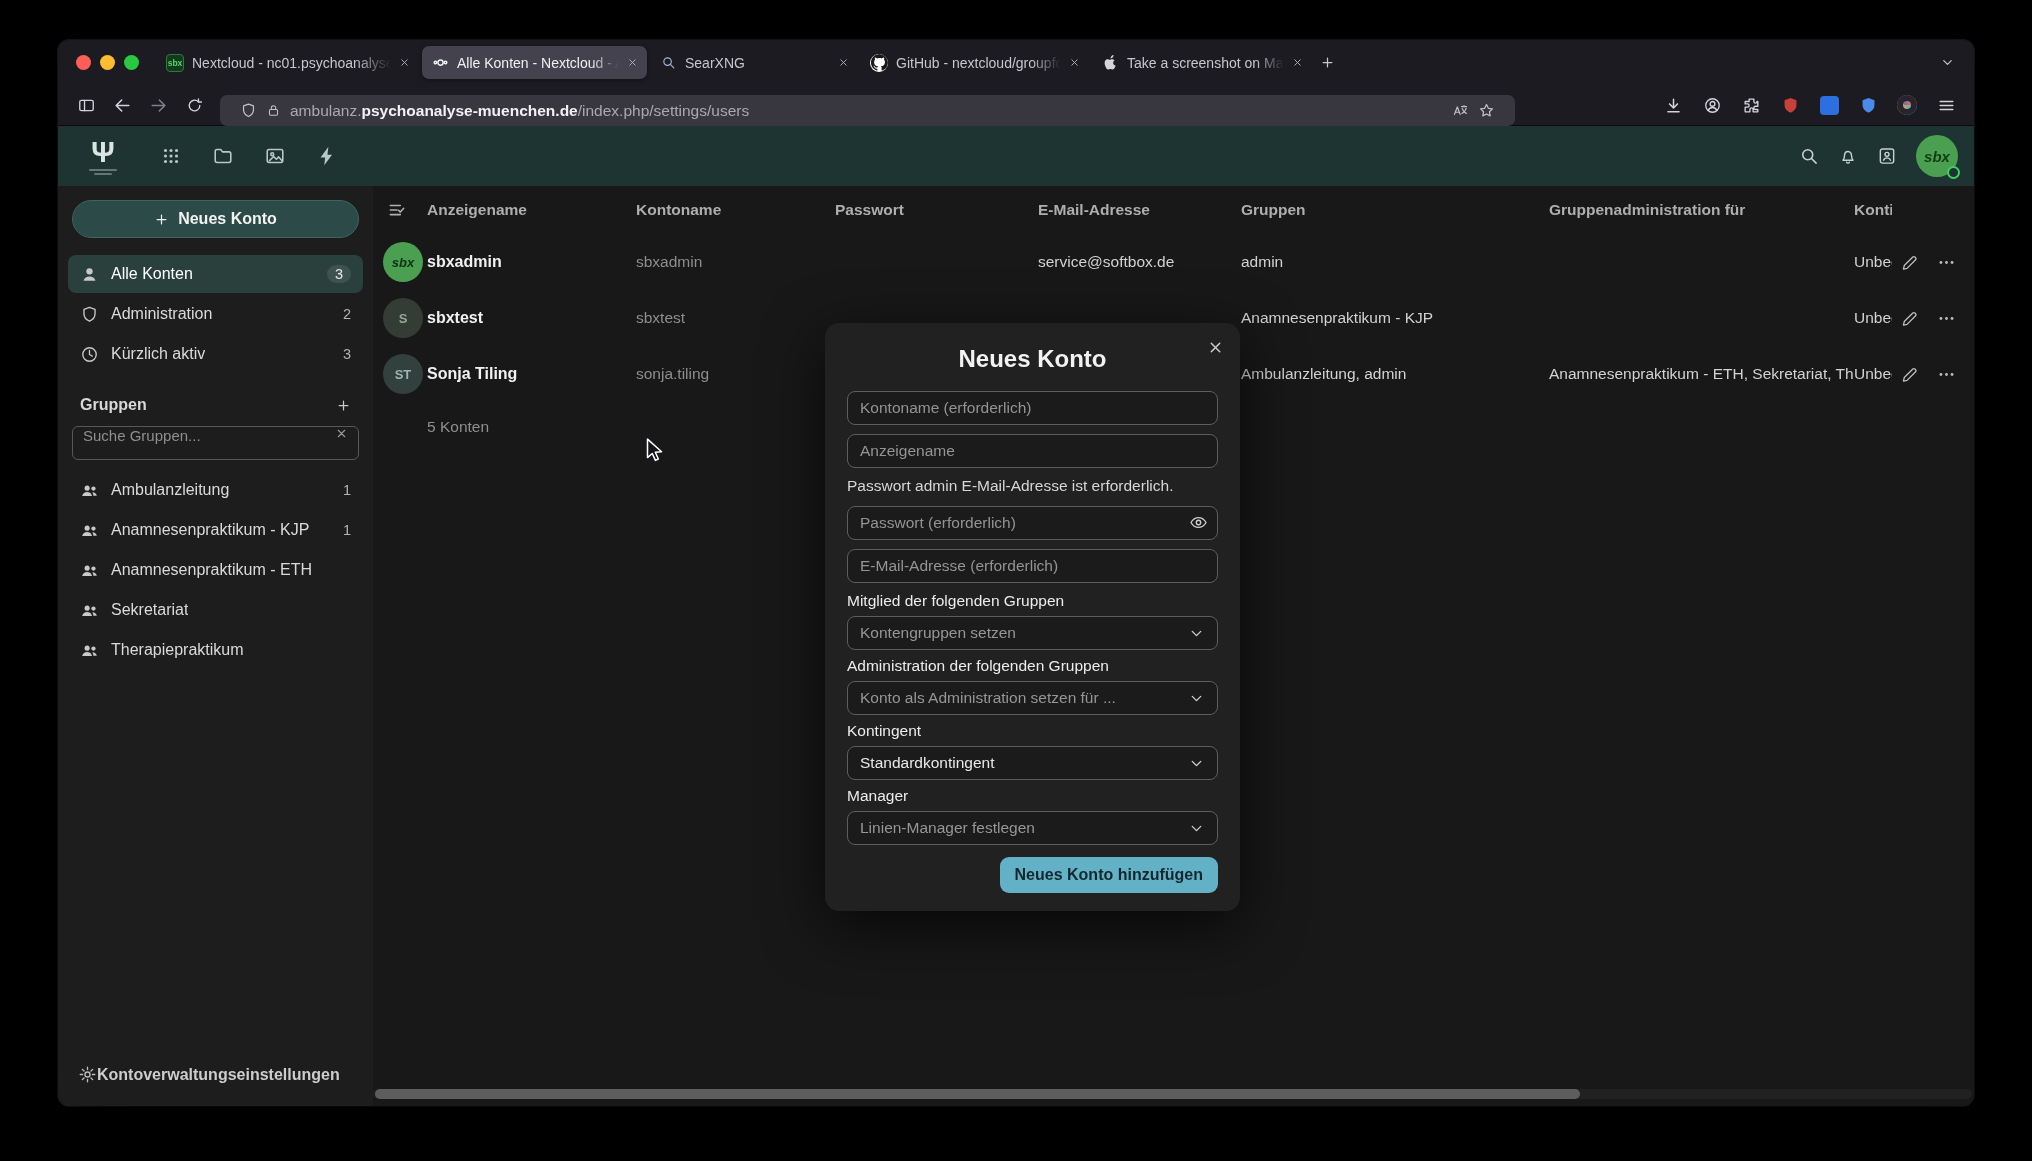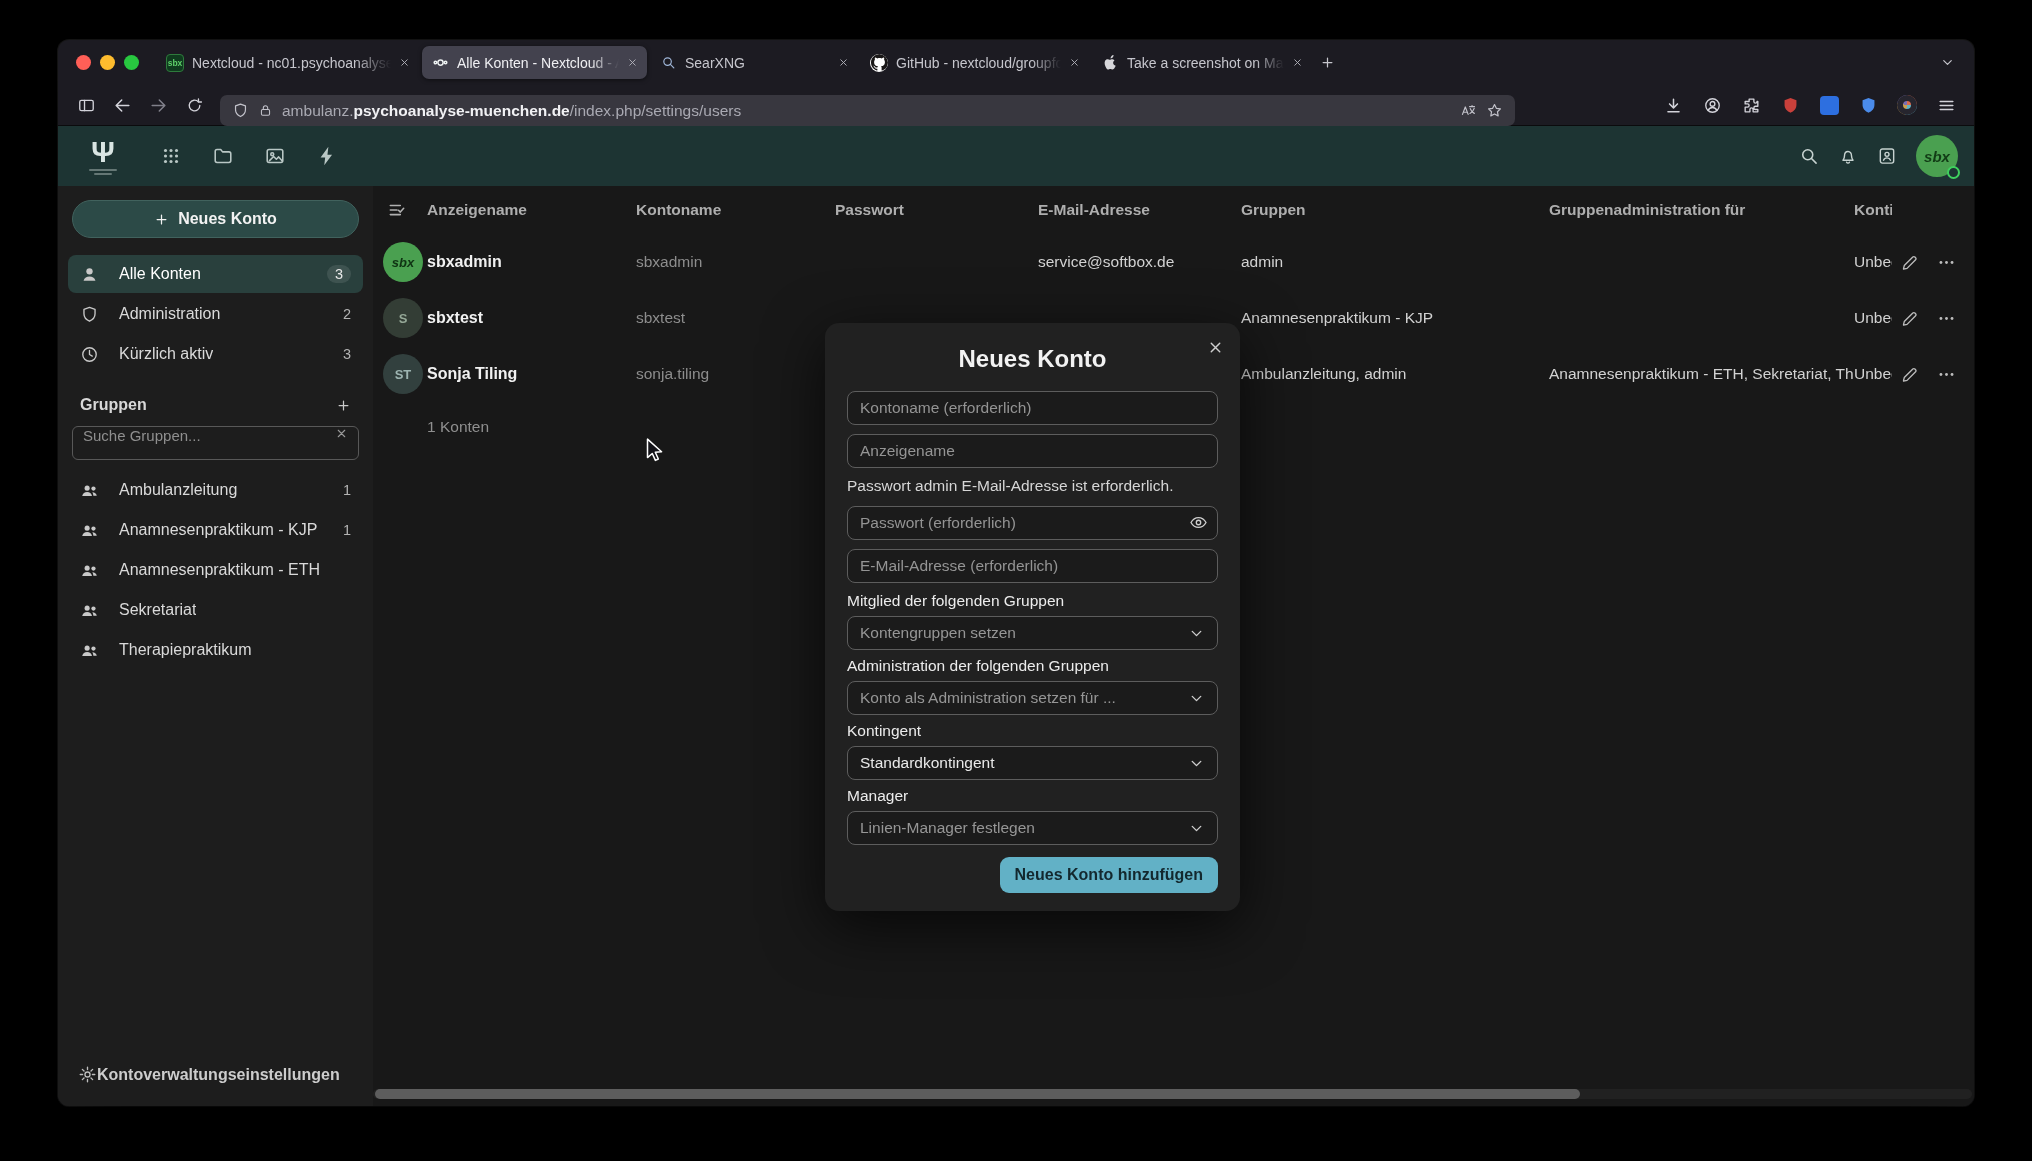--- a/index.html
+++ b/index.html
@@ -47,21 +47,21 @@
   .fav.nc-fav{color:#eef2f2}
   .fav.searx{color:#9fb6d8}
   .iconbtn{width:30px;height:30px;border-radius:6px;display:flex;align-items:center;justify-content:center;color:#c6c6cd}
   .tab-spacer{flex:1}
 
   
   .navbar{height:41px;display:flex;align-items:center;padding:0 12px;gap:4px;border-bottom:1px solid #0b0b0d;flex:0 0 auto}
   .nbtn{width:32px;height:32px;border-radius:6px;display:flex;align-items:center;justify-content:center;color:#d3d3da}
   .nbtn.dim{color:#80808a}
   .urlbar{flex:1;height:31px;margin:11px 138px 0 6px;background:var(--url-bg);border-radius:7px;
-    display:flex;align-items:center;gap:9px;padding:0 12px;min-width:0}
+    display:flex;align-items:center;gap:9px;padding:0 20px;min-width:0}
   .uicon{color:#c2c2ca;display:flex;flex:0 0 auto}
   .url-text{font-size:15.5px;color:#a9a9b2;white-space:nowrap;overflow:hidden}
   .url-text .domain{color:#f1f1f4;font-weight:700}
   .url-spacer{flex:1}
   .nav-right{display:flex;gap:7px;align-items:center}
   .ext-red{color:#c9403b}
   .ext-shield{color:#4a8bea}
   .ext-bw{width:19px;height:19px;border-radius:4px;background:#2d6fe0}
   .ext-multi{width:20px;height:20px;border-radius:50%;
     background:conic-gradient(#d96a4c 0 90deg,#5fb3c4 90deg 190deg,#caa04e 190deg 280deg,#7a6fb3 280deg);
@@ -81,21 +81,21 @@
   .nc-avatar{width:42px;height:42px;border-radius:50%;background:#4aa050;color:#123c16;display:flex;
     align-items:center;justify-content:center;font-weight:700;font-size:15px;position:relative;font-style:italic}
   .nc-avatar .status{position:absolute;right:-2px;bottom:-2px;width:13px;height:13px;border-radius:50%;
     background:#1d3433;border:2.5px solid #3fd05e}
 
   
   .nc-body{flex:1;display:flex;min-height:0;position:relative}
   .sidebar{width:315px;flex:0 0 auto;background:var(--sidebar-bg);display:flex;flex-direction:column;padding:12px 8px 14px}
   .na-btn{height:38px;margin:2px 6px 16px;border-radius:19px;background:#2c4a47;border:1px solid #41625d;
     color:#f2f2f2;font-weight:700;font-size:16px;display:flex;align-items:center;justify-content:center;gap:9px}
-  .sn-item{height:38px;display:flex;align-items:center;gap:20px;padding:0 12px;border-radius:8px;
+  .sn-item{height:38px;display:flex;align-items:center;gap:12px;padding:0 12px;border-radius:8px;
     color:#dadada;font-size:16px;margin:1px 2px}
   .sn-item .ico{color:#c9c9c9;display:flex;flex:0 0 auto}
   .sn-item.active{background:#29403d;color:#fff}
   .sn-label{overflow:hidden;white-space:nowrap}
   .sn-count{margin-left:auto;font-size:14.5px;color:#b3b3b3}
   .sn-item.active .sn-count{background:rgba(255,255,255,.1);border-radius:10px;padding:1px 8px;color:#e8e8e8}
   .groups-head{display:flex;align-items:center;margin:22px 4px 2px;padding:0 10px;color:#d8d8d8;font-weight:700;font-size:16px}
   .groups-head .plus{margin-left:auto;color:#c9c9c9;display:flex}
   .g-search{height:34px;margin:10px 6px 10px;border:1.5px solid #585858;border-radius:6px;display:flex;
     align-items:flex-start;padding:0 10px;color:#8f8f8f;font-size:15px;gap:8px}
@@ -730,21 +730,21 @@
                   </svg>
                 </span>
               <span>
                   <svg class="ic i19">
                     <use href="#s-dots"></use>
                   </svg>
                 </span>
             </span>
           </div>
 
-          <div class="table-footer">1 Konten</div>
+          <div class="table-footer">5 Konten</div>
 
           <div class="scroll-track">
             <div class="scroll-thumb"></div>
           </div>
         </div>
       </div>
 
       <div class="modal">
         <button class="m-close">
             <svg class="ic i17">

